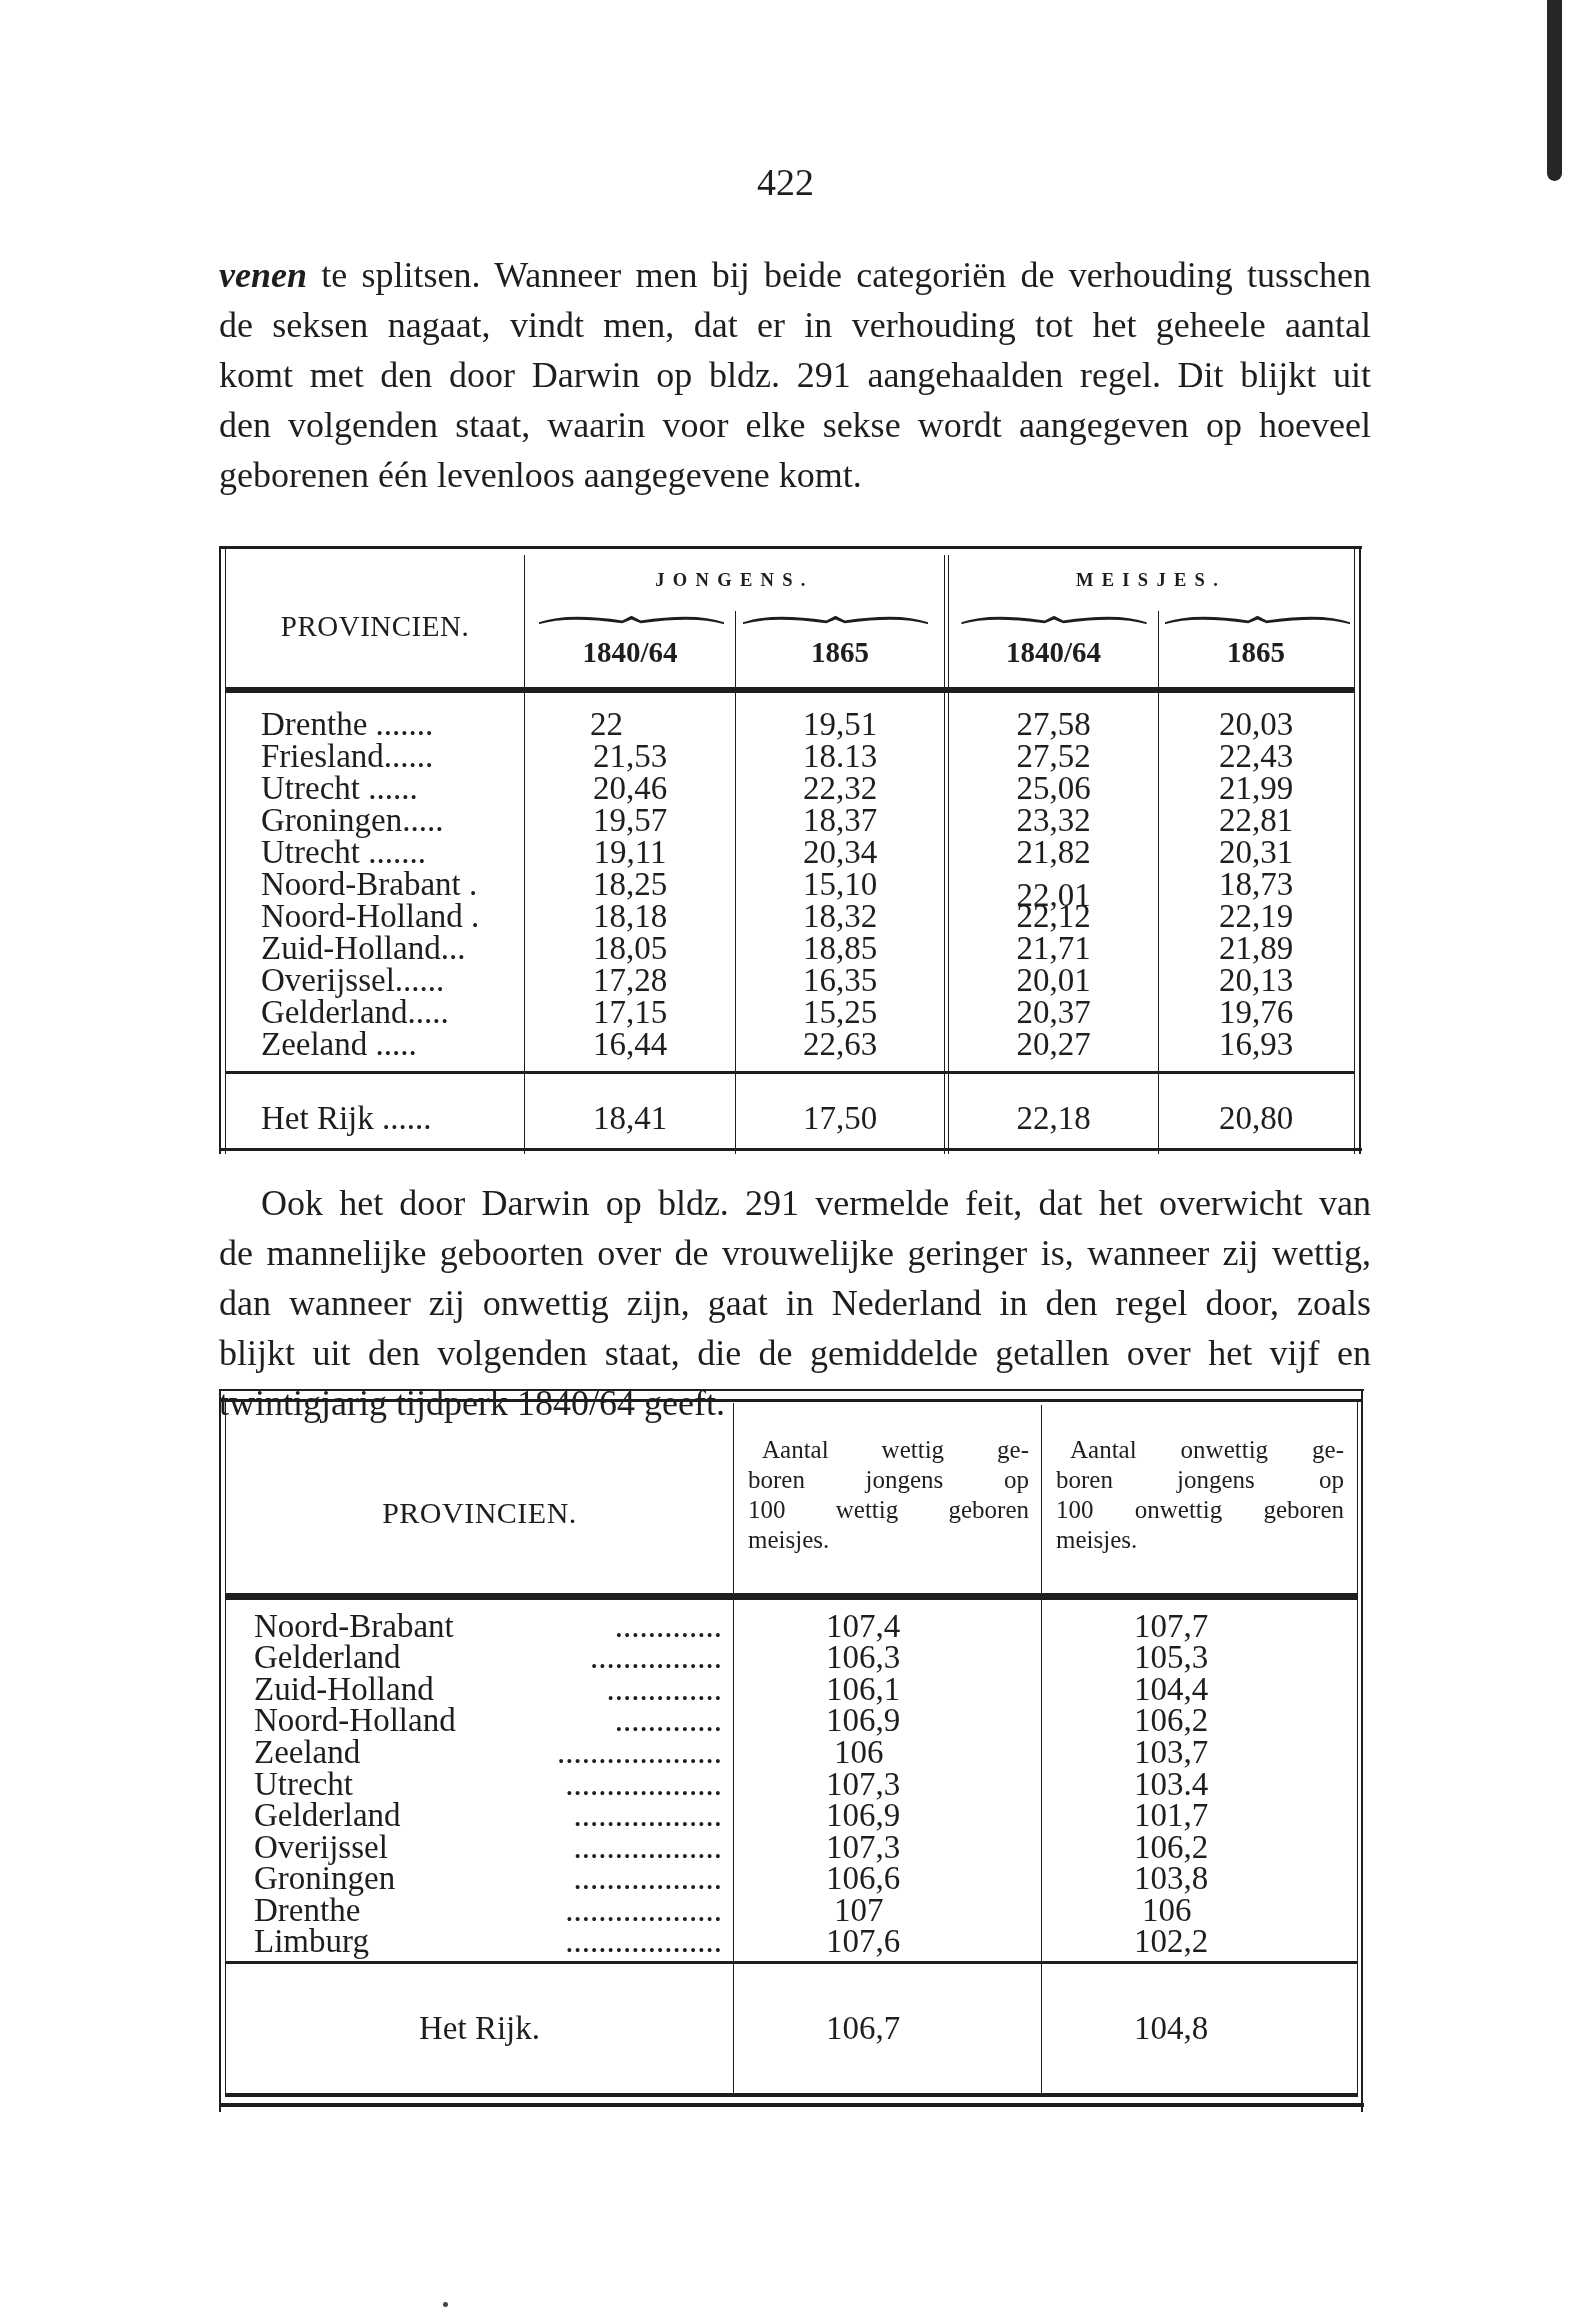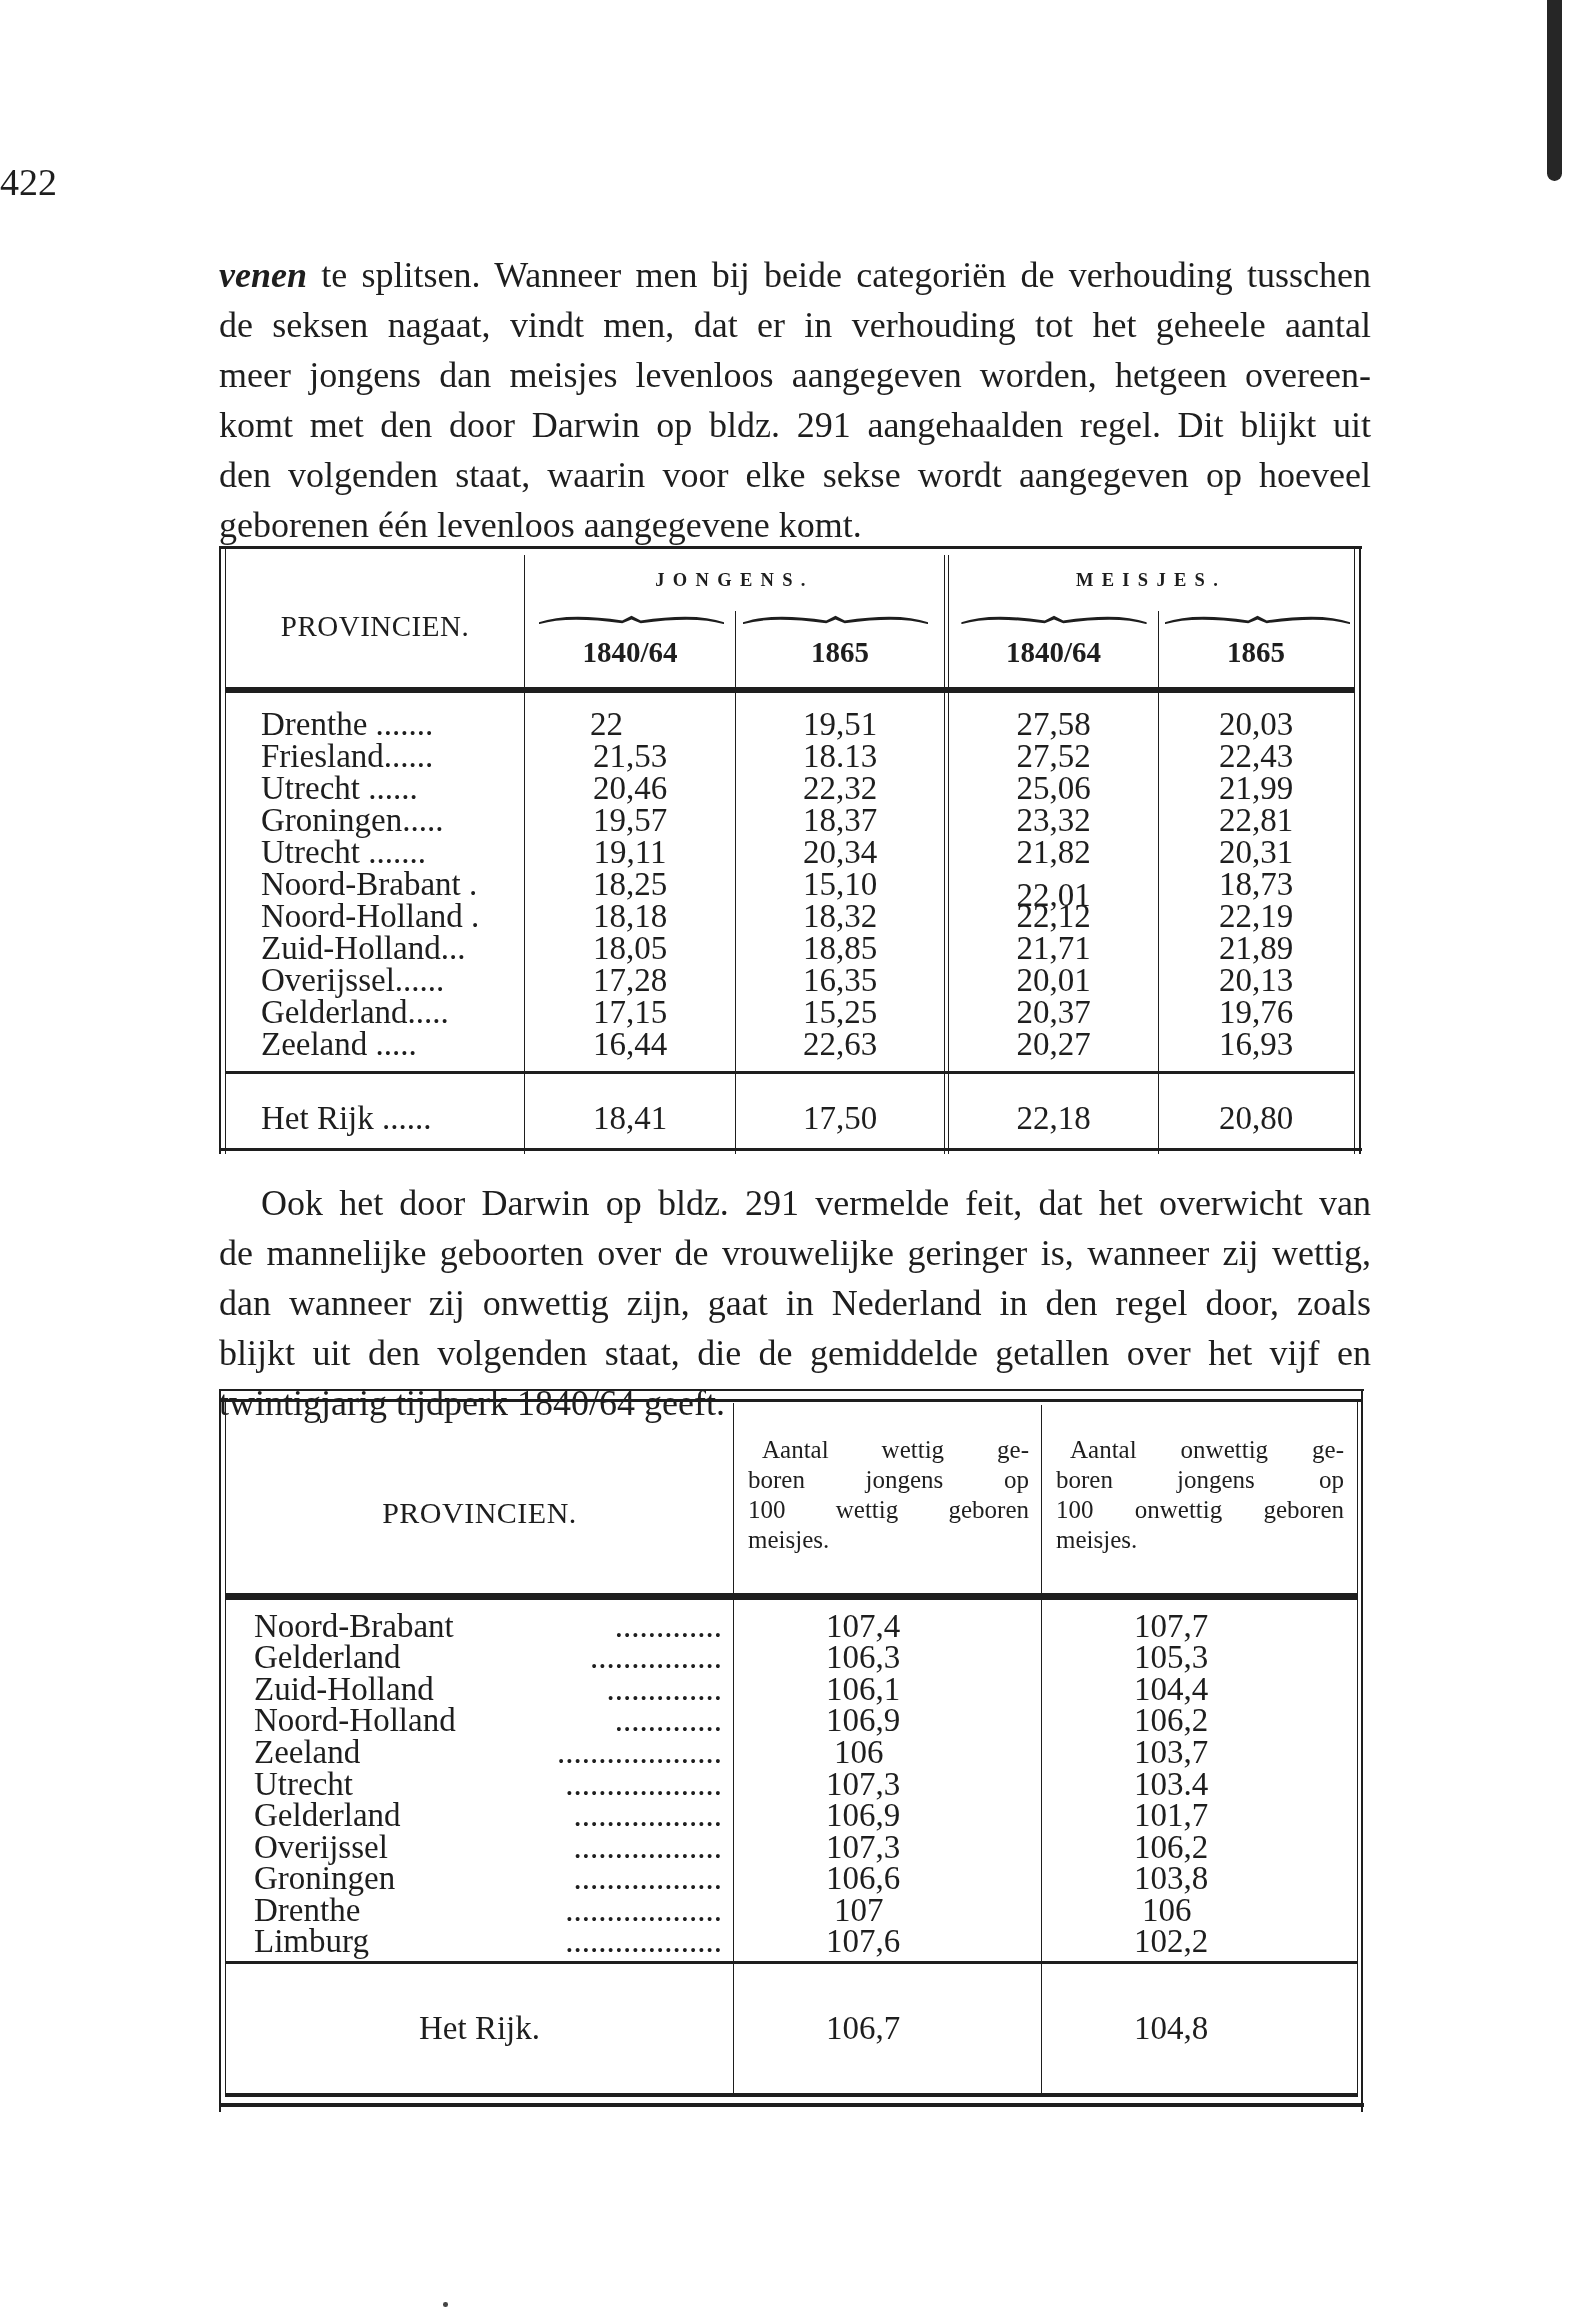--- a/index.html
+++ b/index.html
@@ -1,19 +1,19 @@
 <!DOCTYPE html>
 <html style="font-size:7.4px"><head>
 <meta charset="utf-8">
 <style>
   html, body { margin:0; padding:0; background:#ffffff; }
   body { width:1571px; height:2397px; position:relative; overflow:hidden;
          font-family:"Liberation Serif","DejaVu Serif",serif; color:#1e1e1e; }
   .abs { position:absolute; }
-  #page-number { left:0; width:1571px; top:160px; font-size:38px; }
+  #page-number { left:0; width:1571px; top:160px; text-align:center; font-size:38px; }
   .para { left:219px; width:1152px; font-size:36px; line-height:50px; }
   .para .line { display:block; text-align:justify; text-align-last:justify; white-space:nowrap; height:50px; }
   .para .line.last { text-align-last:left; }
   .para .line span { display:inline; }
   #para1 { top:250px; }
   #para2 { top:1178px; }
   .indent { padding-left:42px; }
   em.ital { font-style:italic; font-weight:bold; }
 
   
@@ -41,21 +41,20 @@
 <body>
 
 <div id="edge-mark" class="abs"></div>
 <div id="stray-dot" class="abs"></div>
 
 <div id="page-number" class="abs">422</div>
 
 <div id="para1" class="abs para">
   <span class="line"><em class="ital">venen</em><span> te splitsen. Wanneer men bij beide categoriën de verhouding tusschen</span></span>
   <span class="line">de seksen nagaat, vindt men, dat er in verhouding tot het geheele aantal</span>
-  <span class="line">meer jongens dan meisjes levenloos aangegeven worden, hetgeen overeen-</span>
   <span class="line">komt met den door Darwin op bldz. 291 aangehaalden regel. Dit blijkt uit</span>
   <span class="line">den volgenden staat, waarin voor elke sekse wordt aangegeven op hoeveel</span>
   <span class="line last">geborenen één levenloos aangegevene komt.</span>
 </div>
 
 <div id="table1" class="abs">
 
   <div class="t-border" style="left:0;top:0;width:1143px;height:2.8px;"></div>
   <div class="t-border" style="left:0;top:0;width:1.9px;height:608px;"></div>
   <div class="t-border" style="left:5.6px;top:0;width:1.4px;height:608px;"></div>

